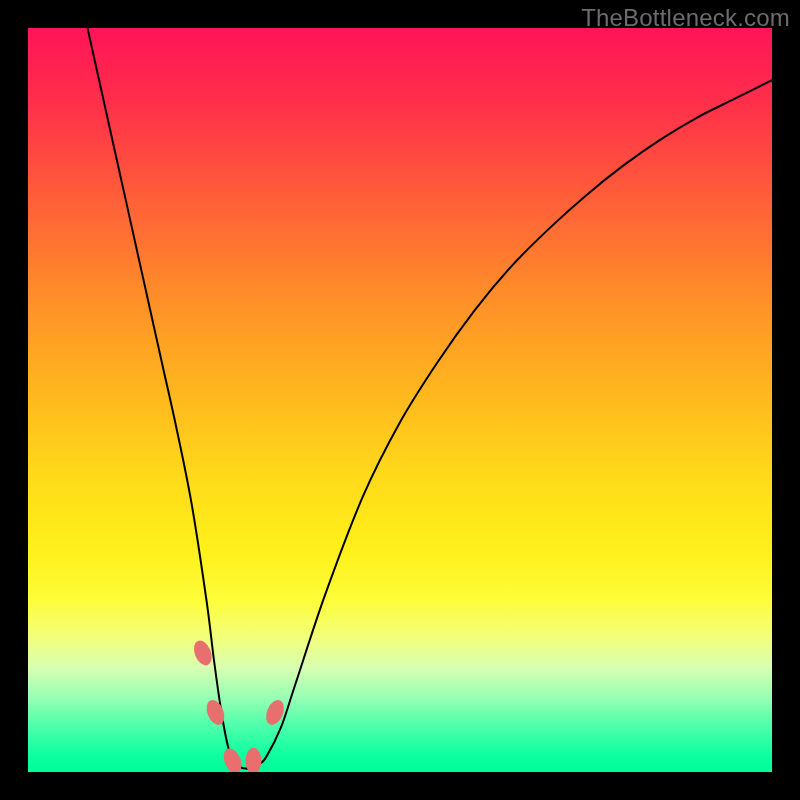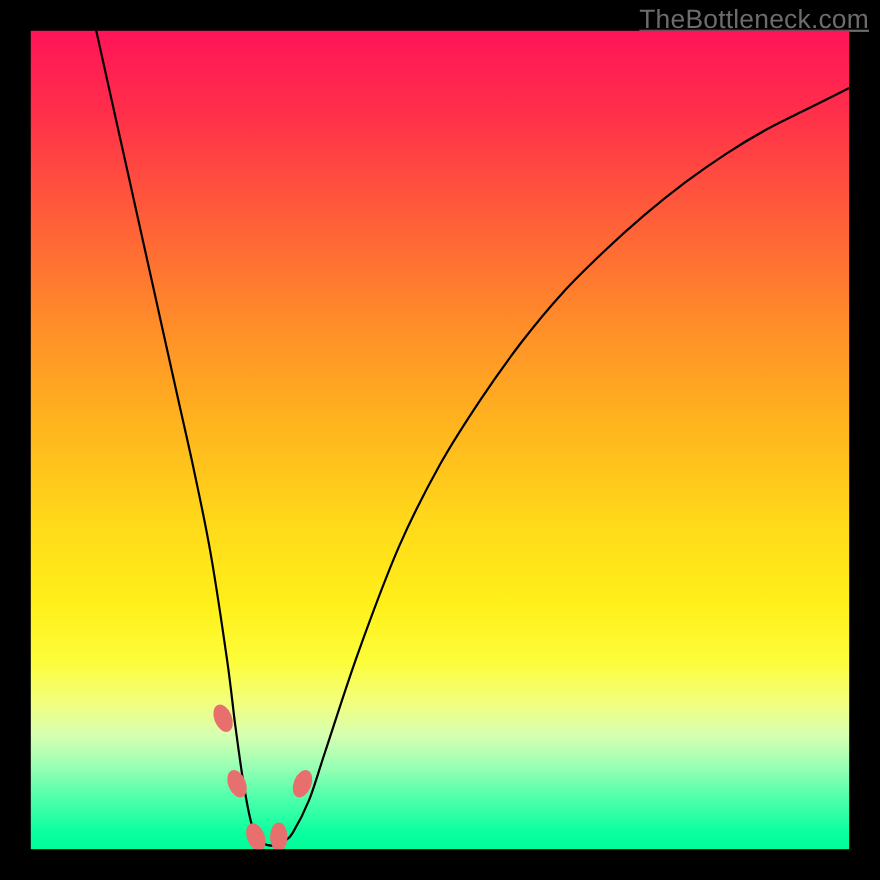--- a/index.html
+++ b/index.html
@@ -53,21 +53,20 @@
     pointer-events: none;
   }
   .watermark {
     position: absolute;
     top: 4px;
     right: 10px;
     color: #6c6c6c;
     font-size: 24px;
     font-weight: 500;
     letter-spacing: 0.2px;
-    text-decoration: underline;
   }
 </style>
 </head>
 <body>
 
 <div class="watermark">TheBottleneck.com</div>
 
 <div class="frame">
   <div class="plot-area"></div>
   <svg class="curve" viewBox="0 0 744 744" preserveAspectRatio="none">

